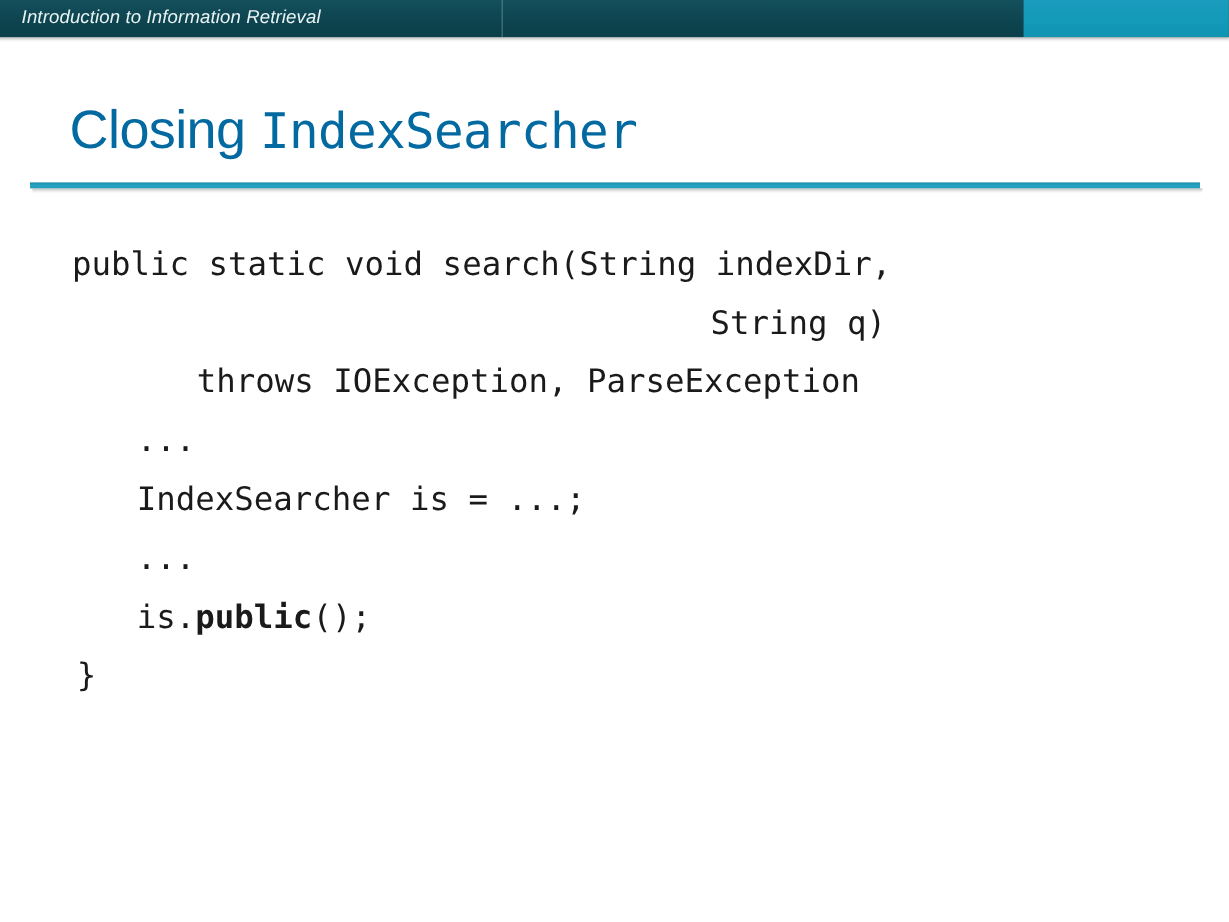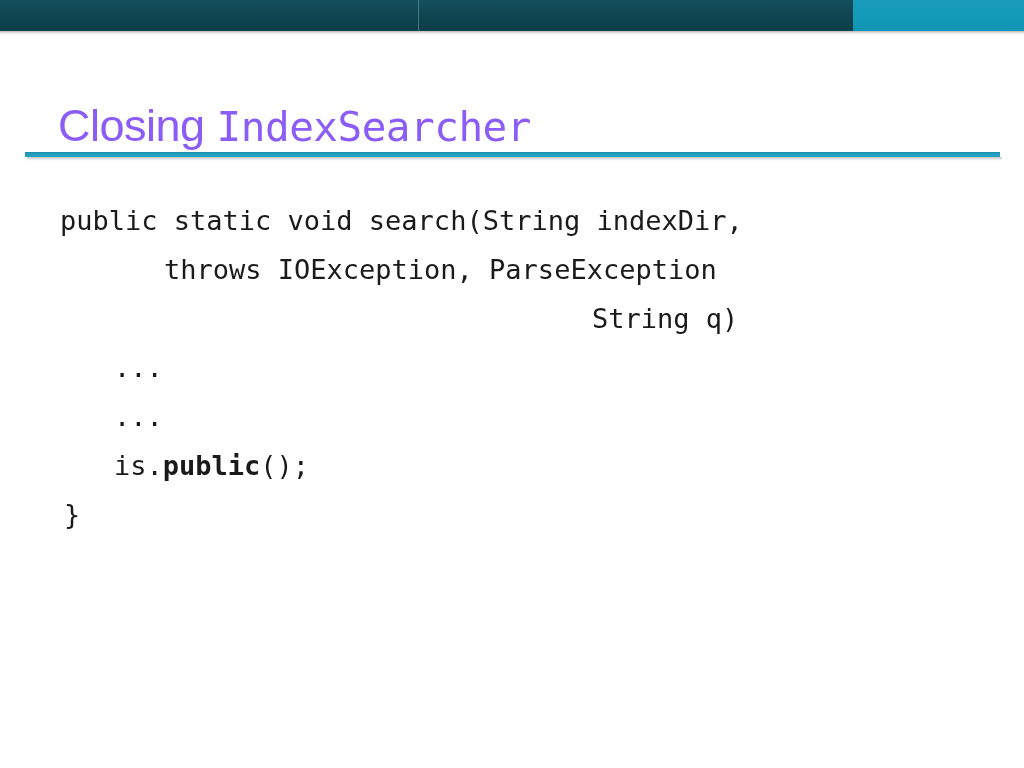--- a/index.html
+++ b/index.html
@@ -75,23 +75,23 @@
     top: 31px;
     width: 1024px;
     height: 4px;
     background: linear-gradient(180deg, rgba(130,130,130,0.55) 0%, rgba(190,190,190,0.25) 60%, rgba(255,255,255,0) 100%);
   }
 
   
   .title {
     position: absolute;
     left: 58px;
-    top: 96px;
+    top: 78px;
     white-space: nowrap;
-    color: #8b5cf6;
+    color: #0369a1;
     line-height: 60px;
   }
   .title .t-plain {
     font-family: "Liberation Sans", sans-serif;
     font-size: 45px;
     font-weight: 400;
     letter-spacing: -0.5px;
   }
   .title .t-mono {
     font-family: "DejaVu Sans Mono", "Liberation Mono", monospace;
@@ -145,32 +145,34 @@
 </style>
 </head>
 <body>
 
 <div class="slide">
 
   <div class="banner">
     <div class="banner-dark"></div>
     <div class="banner-accent"></div>
     <div class="banner-divider"></div>
+    <div class="banner-title">Introduction to Information Retrieval</div>
   </div>
   <div class="banner-shadow"></div>
 
   <div class="title">
     <span class="t-plain">Closing </span><span class="t-mono">IndexSearcher</span>
   </div>
   <div class="title-rule"></div>
   <div class="title-rule-shadow"></div>
 
   <div class="code" id="code-block">
       <div class="code-line ln-sig">public static void search(String indexDir,</div>
+      <div class="code-line ln-param">String q)</div>
       <div class="code-line ln-throws">throws IOException, ParseException</div>
-      <div class="code-line ln-param">String q)</div>
       <div class="code-line ln-body">...</div>
+      <div class="code-line ln-body">IndexSearcher is = ...;</div>
       <div class="code-line ln-body">...</div>
       <div class="code-line ln-body"><span>is.</span><span class="bold">public</span><span>();</span></div>
       <div class="code-line ln-brace">}</div>
     </div>
 
 </div>
 
 </body></html>

